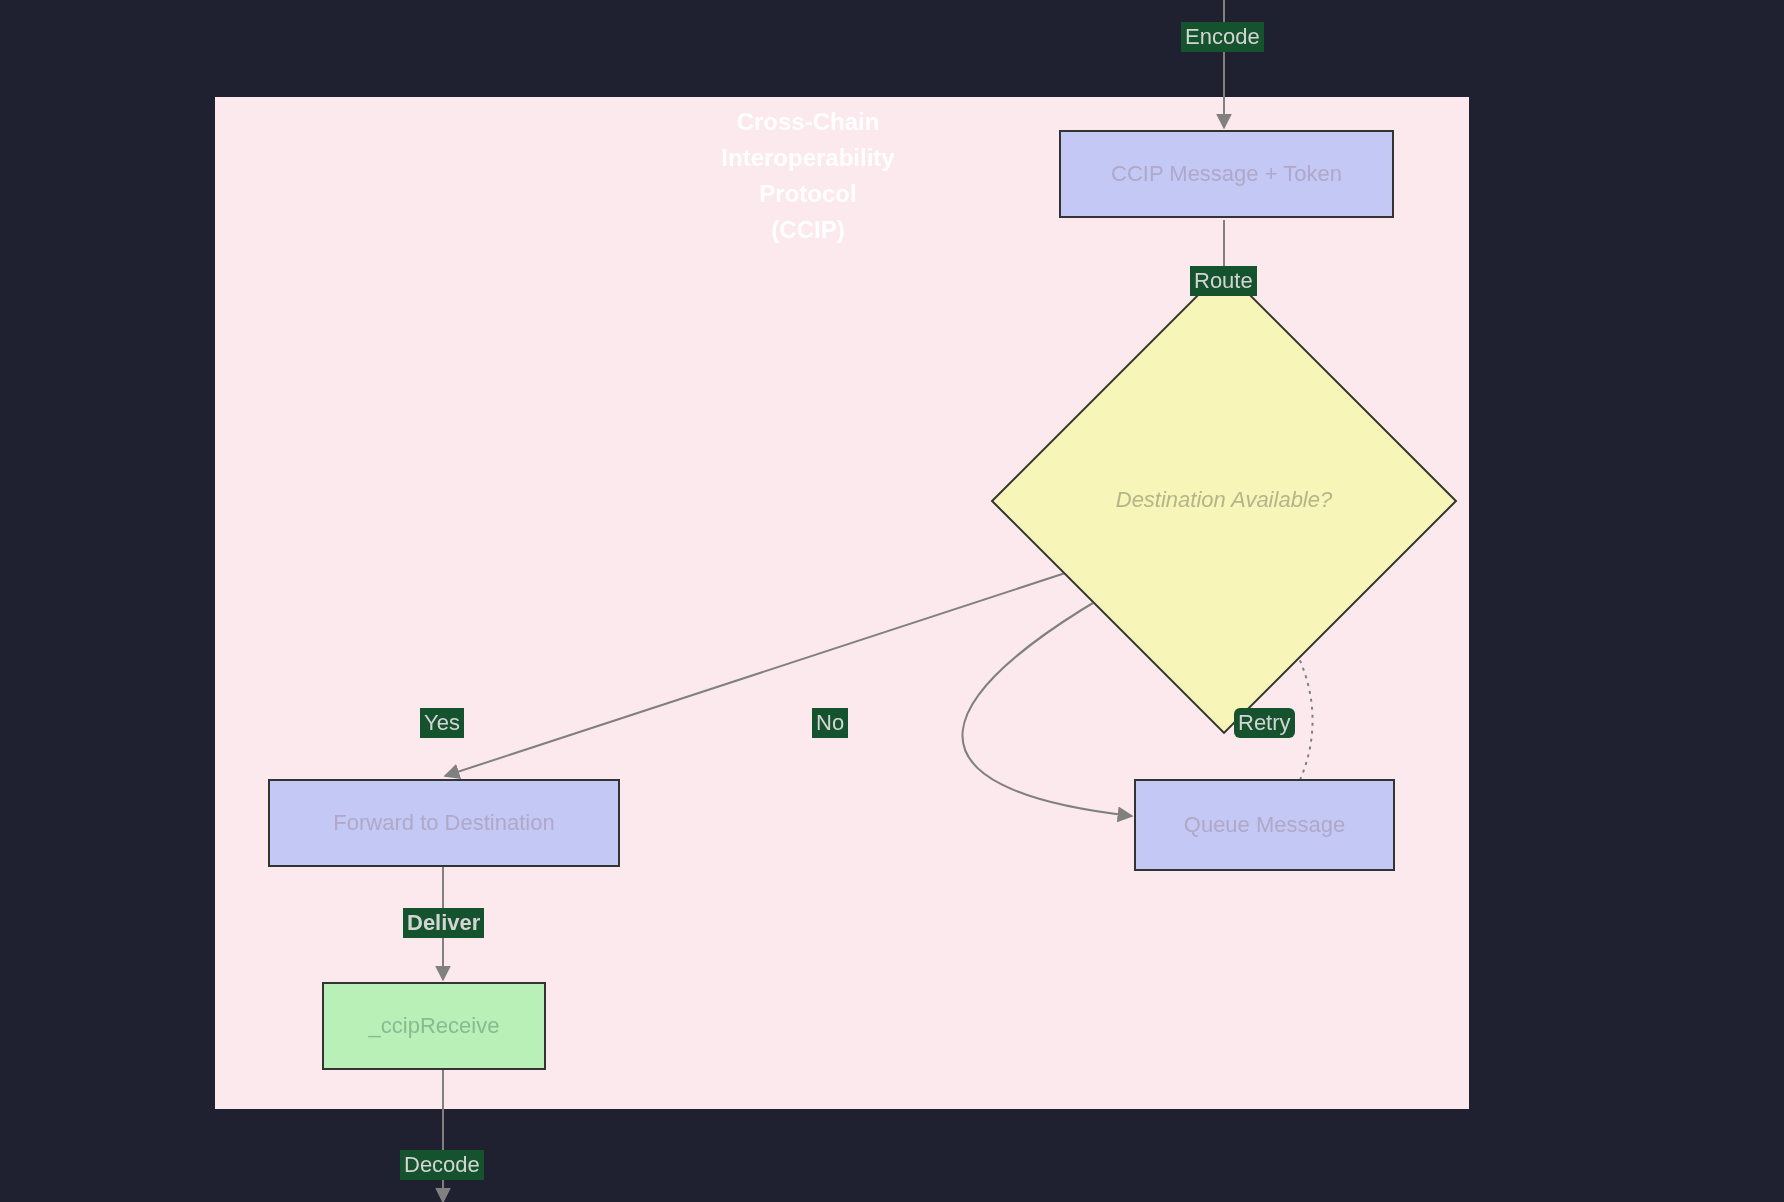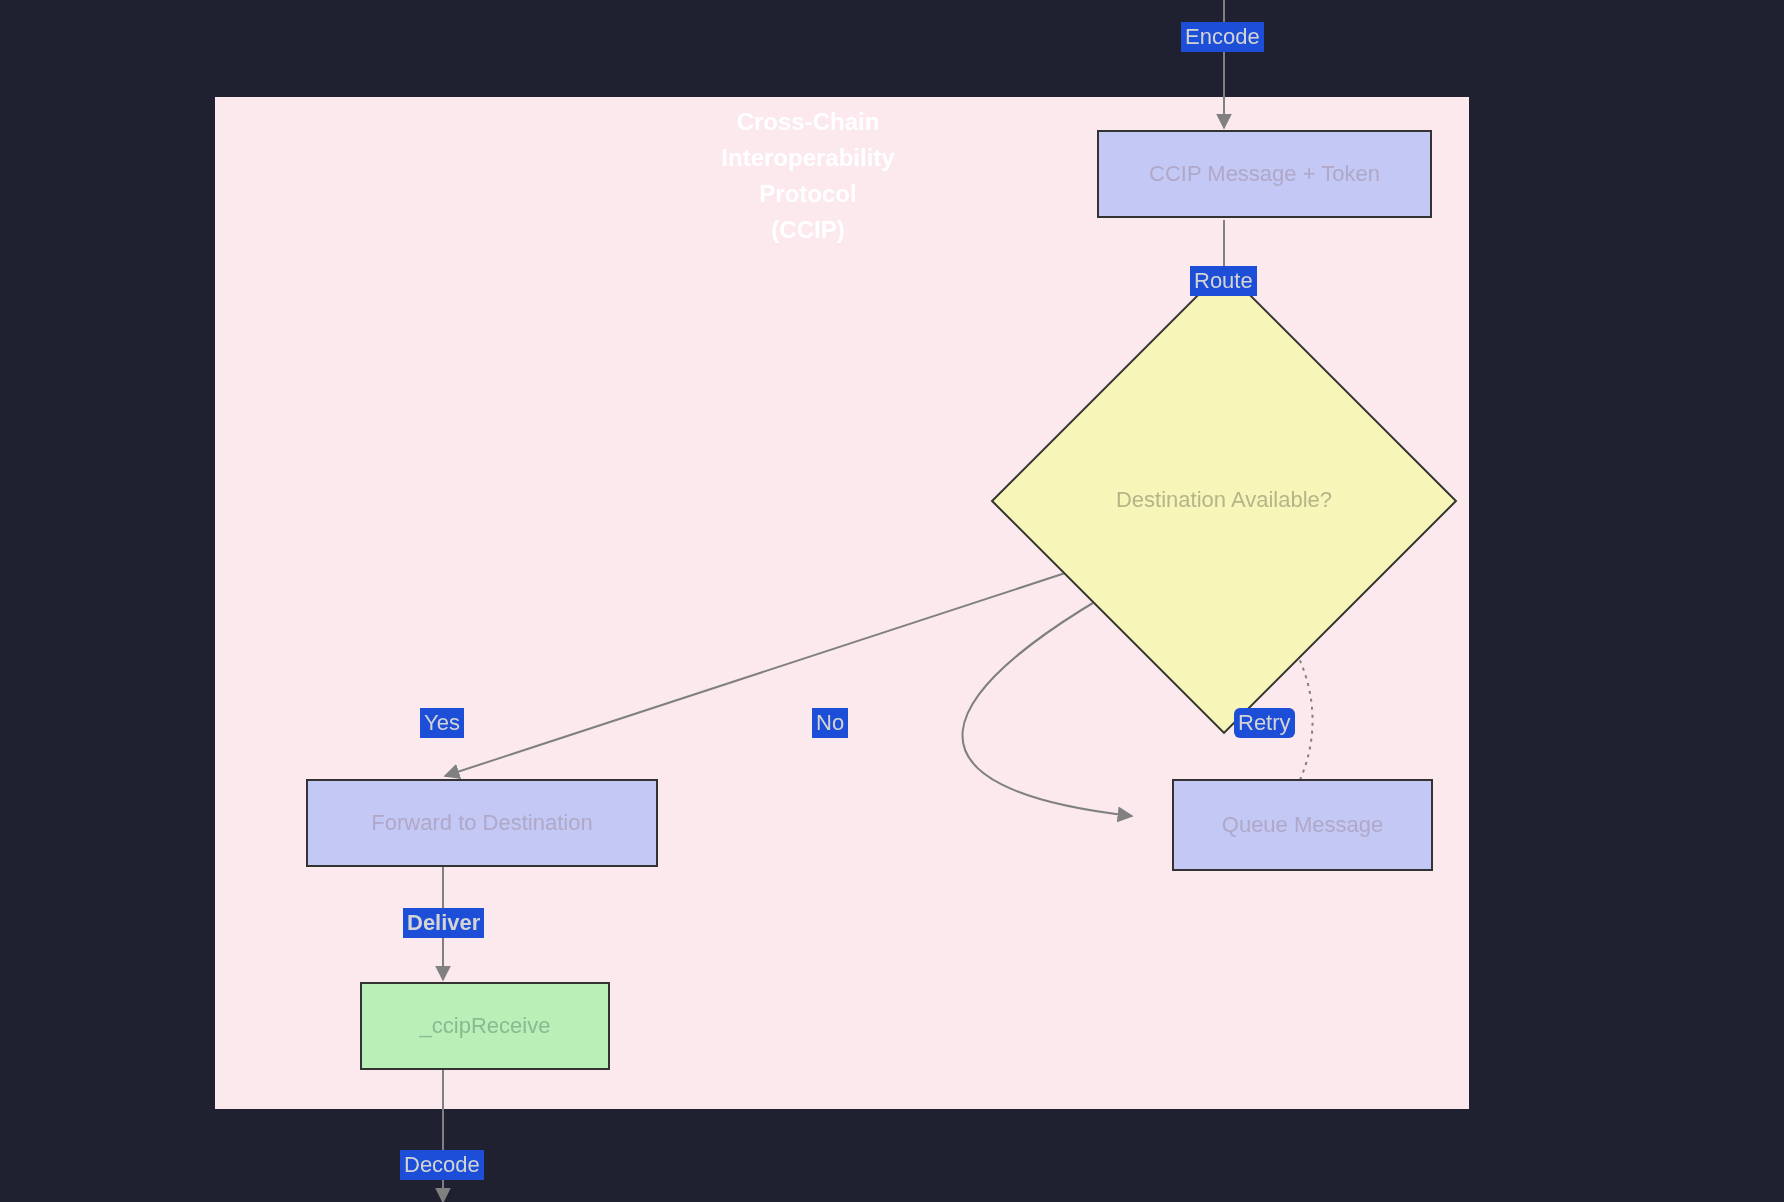--- a/index.html
+++ b/index.html
@@ -31,21 +31,20 @@
       line-height: 1.5;
     }
     .node {
       position: absolute;
       border: 2px solid #333;
       display: flex;
       align-items: center;
       justify-content: center;
       text-align: center;
       padding: 0 18px;
-      margin-left: 38px;
     }
     .node-purple {
       background: #c4c8f5;
       color: #b0a8c8;
       font-size: 22px;
     }
     .node-green {
       background: #b8f0b8;
       color: #8aba90;
       font-size: 22px;
@@ -57,24 +56,25 @@
       background: #f7f5b8;
       border: 2px solid #333;
       transform: rotate(45deg);
     }
     .decision-label {
       position: absolute;
       color: #b5b58a;
       font-size: 22px;
       text-align: center;
       width: 260px;
+      font-style: italic;
     }
     .edge-label {
       position: absolute;
-      background: #1d4ed8;
+      background: #14532d;
       color: #d4d4d4;
       font-size: 22px;
       padding: 2px 4px;
       font-weight: 500;
     }
     svg.edges {
       position: absolute;
       top: 0; left: 0;
       pointer-events: none;
     }
@@ -120,21 +120,21 @@
 <div class="decision-label" style="left:1094px; top:487px;">Destination Available?</div>
 
 <div class="node node-purple" style="left:268px; top:779px; width:352px; height:88px;">
   <span>Forward to Destination</span>
 </div>
 
 <div class="node node-purple" style="left:1134px; top:779px; width:261px; height:92px;">
   <span>Queue Message</span>
 </div>
 
-<div class="node node-green" style="left:322px; top:982px; width:250px; height:88px;">
+<div class="node node-green" style="left:322px; top:982px; width:224px; height:88px;">
   <span>_ccipReceive</span>
 </div>
 
 <div class="edge-label" style="left:1181px; top:22px;">Encode</div>
 <div class="edge-label" style="left:1190px; top:266px;">Route</div>
 <div class="edge-label" style="left:420px; top:708px;">Yes</div>
 <div class="edge-label" style="left:812px; top:708px;">No</div>
 <div class="edge-label" style="left:1234px; top:708px;border-radius:6px;">Retry</div>
 <div class="edge-label" style="left:403px; top:908px;font-weight:bold;">Deliver</div>
 <div class="edge-label" style="left:400px; top:1150px;">Decode</div>

